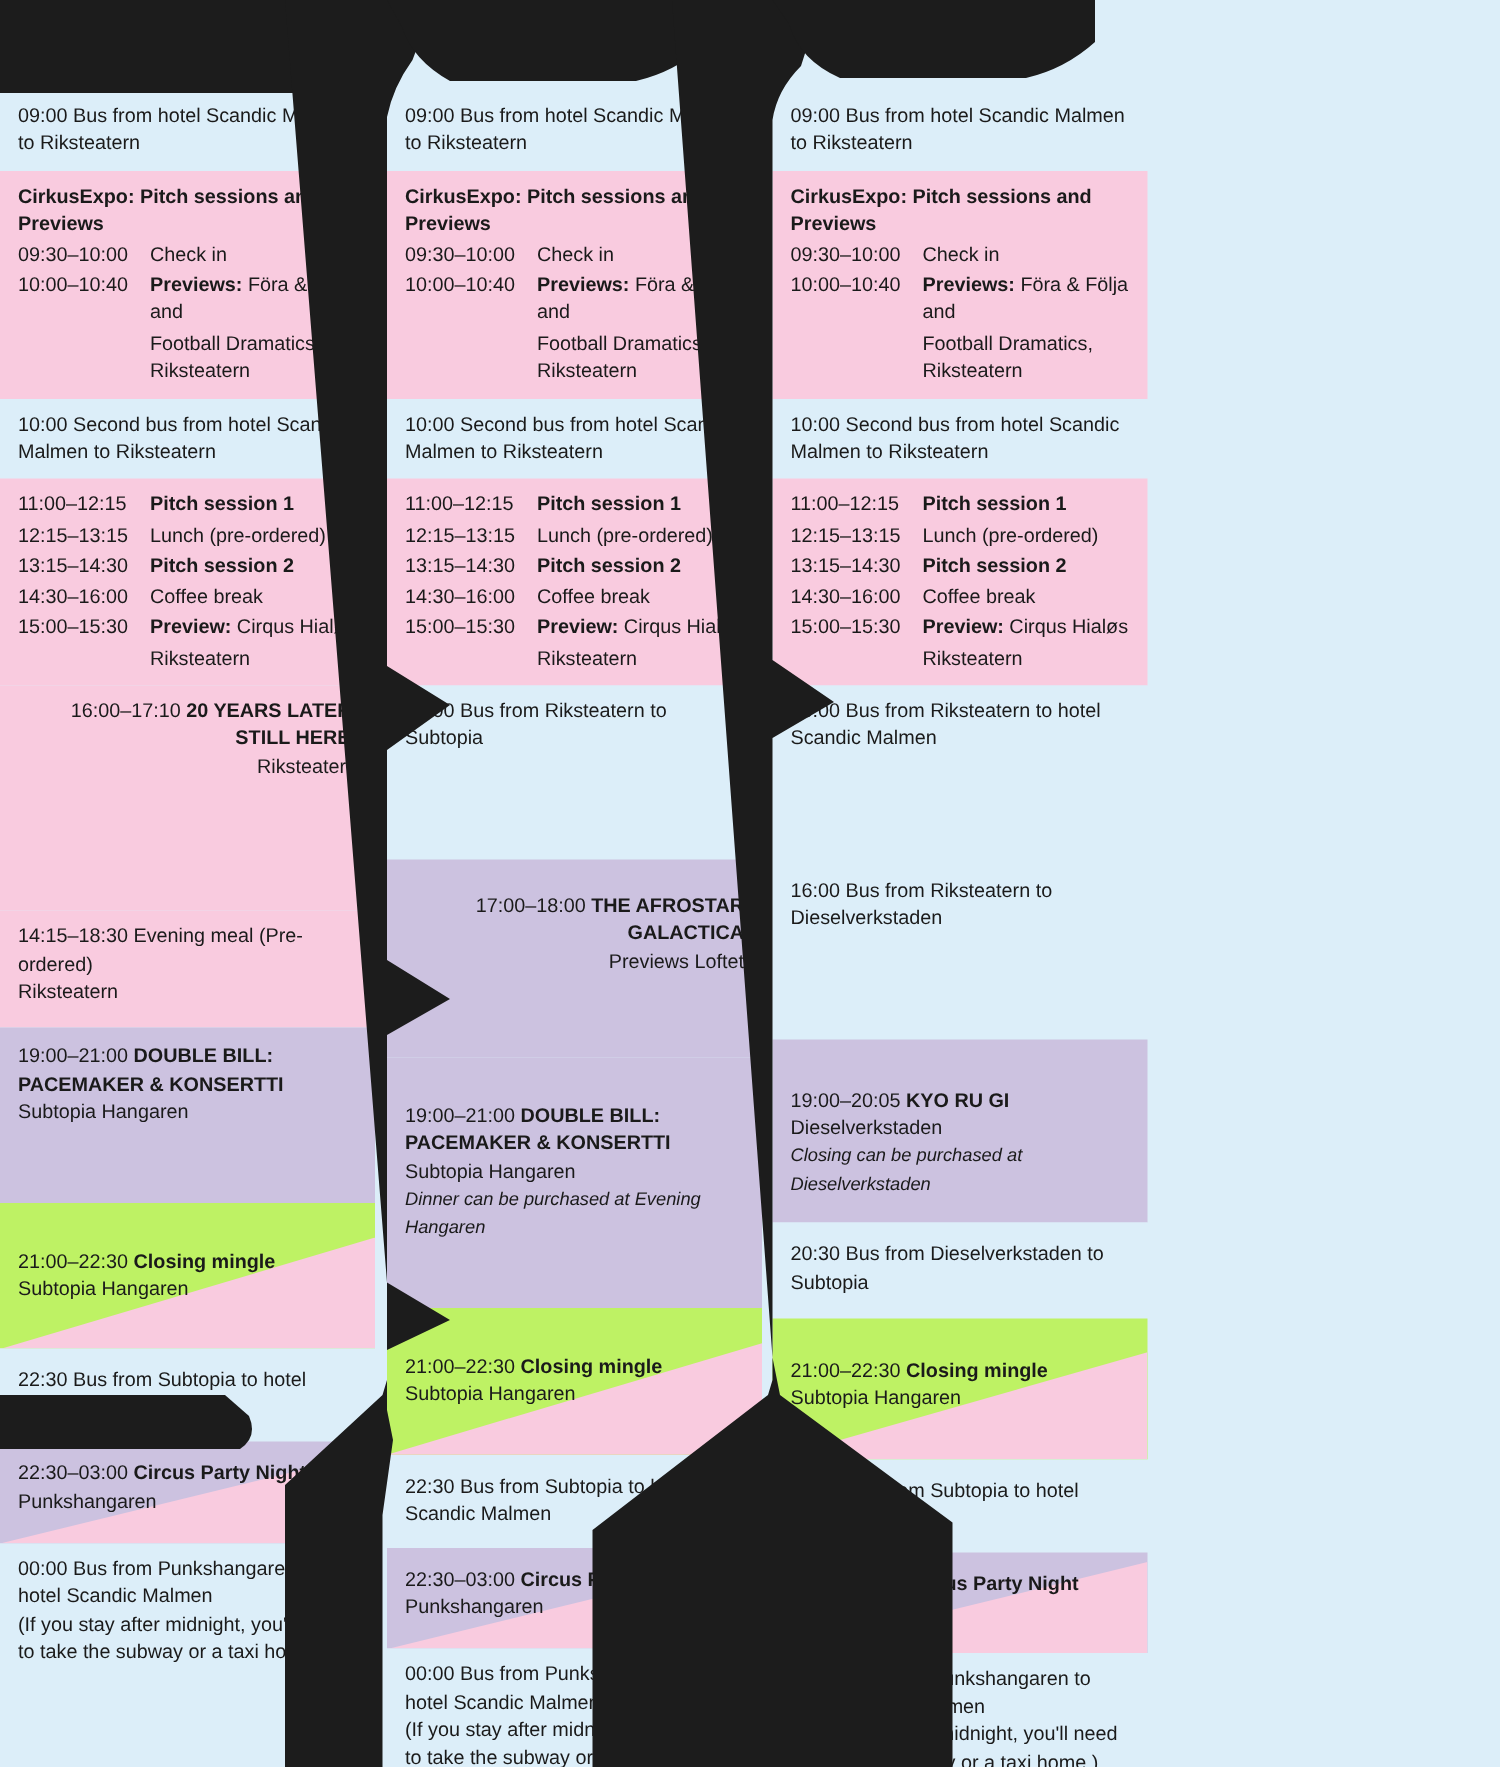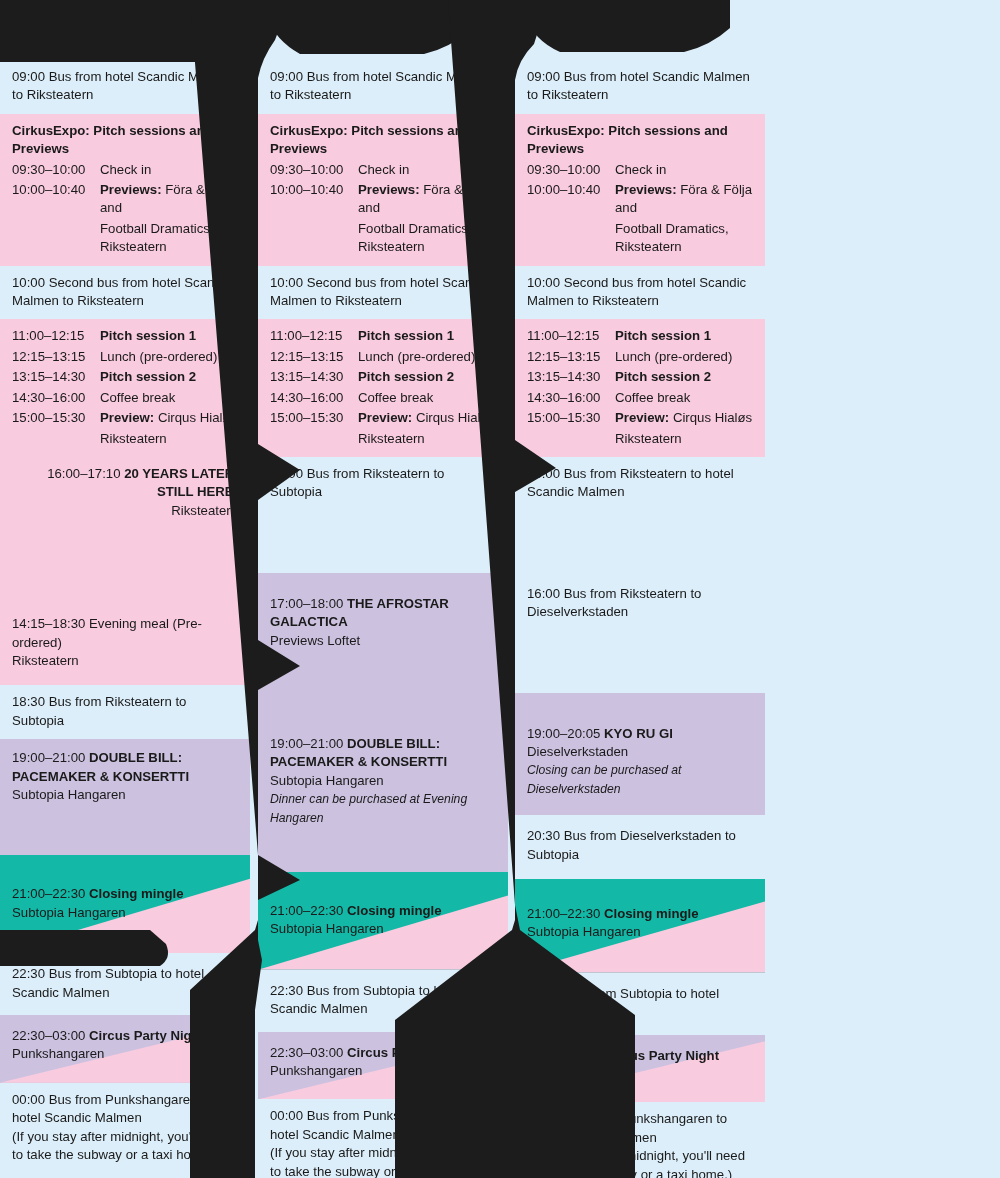--- a/index.html
+++ b/index.html
@@ -37,21 +37,21 @@
 
   .row b{font-weight:bold;}
   .row i{font-style:italic;font-size:12.2px;}
 
   .grid{display:grid;grid-template-columns:86px 1fr;row-gap:2px;column-gap:2px;}
   .grid .t{white-space:nowrap;}
   .grid .full{grid-column:1 / span 2;}
   .grid .second{grid-column:2;}
 
   
-  .wedge{position:relative;overflow:hidden;background:#14b8a6;}
+  .wedge{position:relative;overflow:hidden;background:#bef264;}
   .wedge::before{
     content:"";position:absolute;left:0;right:0;top:0;bottom:0;
     background:#f9cbdf;
     clip-path:polygon(0% 100%, 100% 24%, 100% 100%);
   }
   .wedge > *{position:relative;}
 
   .wedge2{position:relative;overflow:hidden;background:#ccc2e0;}
   .wedge2::before{
     content:"";position:absolute;left:0;right:0;top:0;bottom:0;
@@ -101,23 +101,20 @@
           </div>
         </div>
         <div class="row pink" style="padding-bottom: 87px; text-align: right;">
           <div><span>16:00–17:10</span> <b>20 YEARS LATER, STILL HERE!</b></div>
           <div>Riksteatern</div>
         </div>
         <div class="row pink" style="padding-bottom: 15px;">
           <div><span>14:15–18:30</span> <span>Evening meal (Pre-ordered)</span></div>
           <div>Riksteatern</div>
         </div>
-        <div class="row blue">
-          <div>18:30 Bus from Riksteatern to Subtopia</div>
-        </div>
         <div class="row purple" style="padding-top: 10px; padding-bottom: 51px;">
           <div><span>19:00–21:00</span> <b>DOUBLE BILL: PACEMAKER &amp; KONSERTTI</b> <span>Subtopia Hangaren</span></div>
         </div>
         <div class="row wedge" style="padding-top: 30px; padding-bottom: 31px;">
           <div><span>21:00–22:30</span> <b>Closing mingle</b></div>
           <div>Subtopia Hangaren</div>
         </div>
         <div class="row blue" style="padding-top: 12px; padding-bottom: 13px;">
           <div>22:30 Bus from Subtopia to hotel Scandic Malmen</div>
         </div>
@@ -164,21 +161,21 @@
             <div class="t">14:30–16:00</div>
             <div>Coffee break</div>
             <div class="t">15:00–15:30</div>
             <div><b>Preview:</b> Cirqus Hialøs</div>
             <div class="second">Riksteatern</div>
           </div>
         </div>
         <div class="row blue" style="padding-bottom: 71px;">
           <div>16:00 Bus from Riksteatern to Subtopia</div>
         </div>
-        <div class="row purple" style="padding-top: 22px; padding-bottom: 55px;">
+        <div class="row purple" style="padding-top: 22px; padding-bottom: 55px; text-align: right;">
           <div><span>17:00–18:00</span> <b>THE AFROSTAR GALACTICA</b></div>
           <div>Previews Loftet</div>
         </div>
         <div class="row purple" style="padding-top: 30px; padding-bottom: 45px;">
           <div><span>19:00–21:00</span> <b>DOUBLE BILL: PACEMAKER &amp; KONSERTTI</b> <span>Subtopia Hangaren</span></div>
           <div><i>Dinner can be purchased at Evening Hangaren</i></div>
         </div>
         <div class="row wedge" style="padding-top: 30px; padding-bottom: 31px;">
           <div><span>21:00–22:30</span> <b>Closing mingle</b></div>
           <div>Subtopia Hangaren</div>

